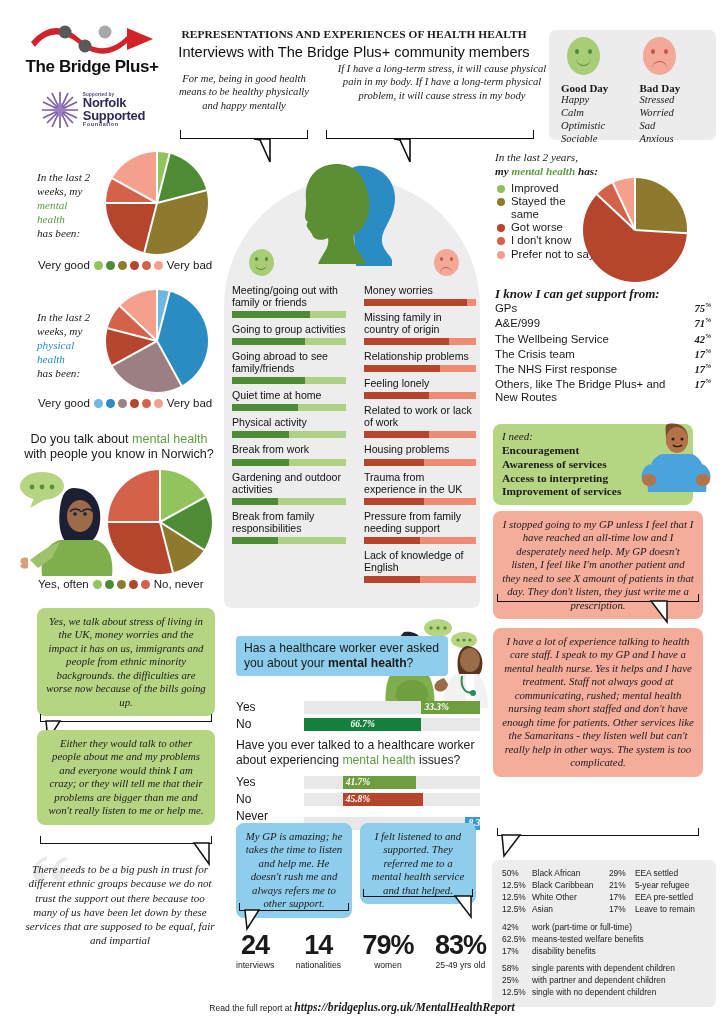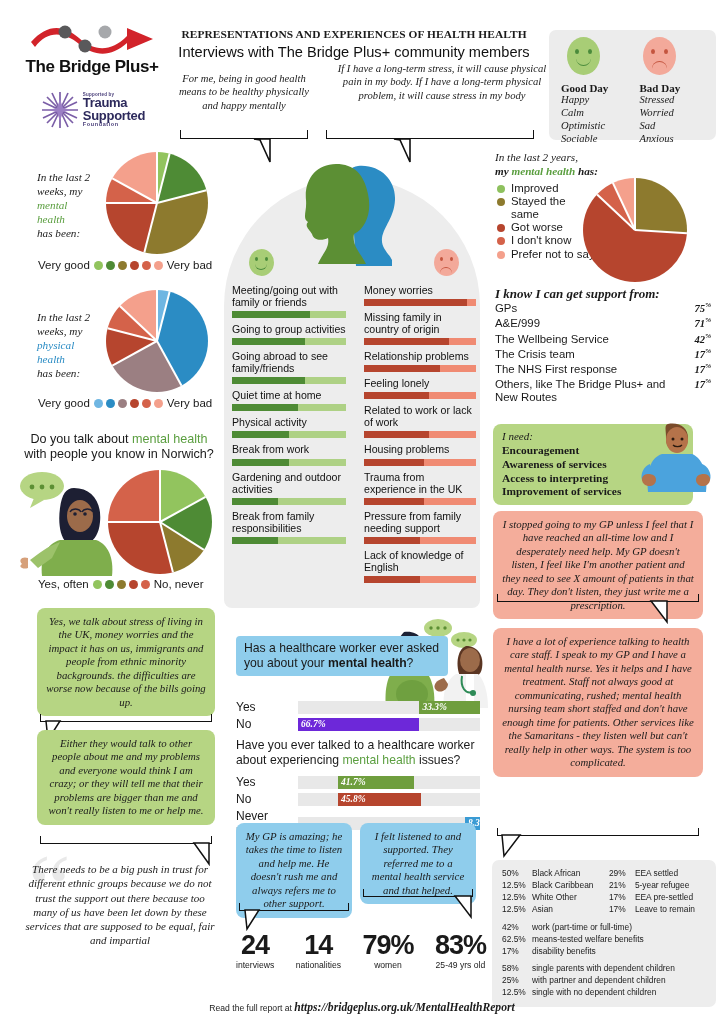--- a/index.html
+++ b/index.html
@@ -76,21 +76,21 @@
   .support-pct { font-family: "Liberation Serif", serif; font-weight: bold; font-style: italic; font-size: 10.6px; }
 
   .qbox { border-radius: 8px; padding: 7px 9px; font-family: "Liberation Serif", serif;
           font-style: italic; font-size: 10.8px; line-height: 1.25; text-align: center; position: absolute; }
   .qbox.green { background: #b6d583; }
   .qbox.pink  { background: #f4ad9b; }
   .qbox.blue  { background: #8fcdec; }
 
   
   .hq-band { background: #8fcdec; border-radius: 4px; padding: 5px 8px; font-size: 12.2px; line-height: 1.22; }
-  .ansrow { display: flex; align-items: center; gap: 0; margin-top: 3px; }
+  .ansrow { display: flex; align-items: center; gap: 6px; margin-top: 3px; }
   .anslabel { font-size: 12px; width: 62px; flex: none; }
   .anstrack { flex: 1; height: 13px; background: #e8e8e8; position: relative; }
   .ansfill { height: 100%; position: absolute; top: 0; display: flex; align-items: center; }
   .anspct { font-family: "Liberation Serif", serif; font-style: italic; font-weight: bold;
             font-size: 9.5px; color: #fff; padding: 0 3px; }
 
   
   .statbox { text-align: center; }
   .statnum { font-family: "Liberation Sans", sans-serif; font-weight: bold; font-size: 27px; letter-spacing: -1px; line-height: 1; }
   .statcap { font-size: 8.6px; margin-top: 1px; }
@@ -127,21 +127,21 @@
   <div class="logo-wordmark">The Bridge Plus+</div>
   <div class="ncf">
     <svg class="ncf-star" viewBox="0 0 42 42">
       <g fill="none" stroke="#7b5ea7" stroke-width="1.7">
         <path d="M21 3 L21 39 M3 21 L39 21 M8 8 L34 34 M34 8 L8 34 M13 4 L29 38 M29 4 L13 38 M4 13 L38 29 M4 29 L38 13"></path>
       </g>
       <path d="M21 10 L24 19 L33 21 L24 23 L21 32 L18 23 L9 21 L18 19 Z" fill="#9b7fc4"></path>
     </svg>
     <div class="ncf-text">
       <div class="ncf-sup">Supported by</div>
-      <div class="ncf-n">Trauma</div>
+      <div class="ncf-n">Norfolk</div>
       <div class="ncf-n">Supported</div>
       <div class="ncf-f">Foundation</div>
     </div>
   </div>
 </div>
 
 <div class="title-1">REPRESENTATIONS AND EXPERIENCES OF HEALTH HEALTH</div>
 <div class="title-2">Interviews with The Bridge Plus+ community members</div>
 
 <div class="daybox">
@@ -570,21 +570,21 @@
       <div class="anslabel">Yes</div>
       <div class="anstrack">
         <div class="ansfill" style="background: rgb(111, 158, 62); right: 0px; width: 33.3%; justify-content: flex-start;">
           <span class="anspct">33.3%</span>
         </div>
       </div>
     </div>
     <div class="ansrow">
       <div class="anslabel">No</div>
       <div class="anstrack">
-        <div class="ansfill" style="background: #6d28d9; left: 0px; width: 66.7%; justify-content: flex-start;">
+        <div class="ansfill" style="background: #15803d; left: 0px; width: 66.7%; justify-content: center;">
           <span class="anspct">66.7%</span>
         </div>
       </div>
     </div>
   </div>
 
 <div style="position:absolute;left:236px;top:738px;width:246px;font-size:12.2px;line-height:1.22;">
   <span>Have you ever talked to a healthcare worker about experiencing </span><span style="color:#5a9e3f;">mental health</span><span> issues?</span>
 </div>
 <div id="ans-7" style="position:absolute;left:236px;top:772px;width:244px;">

